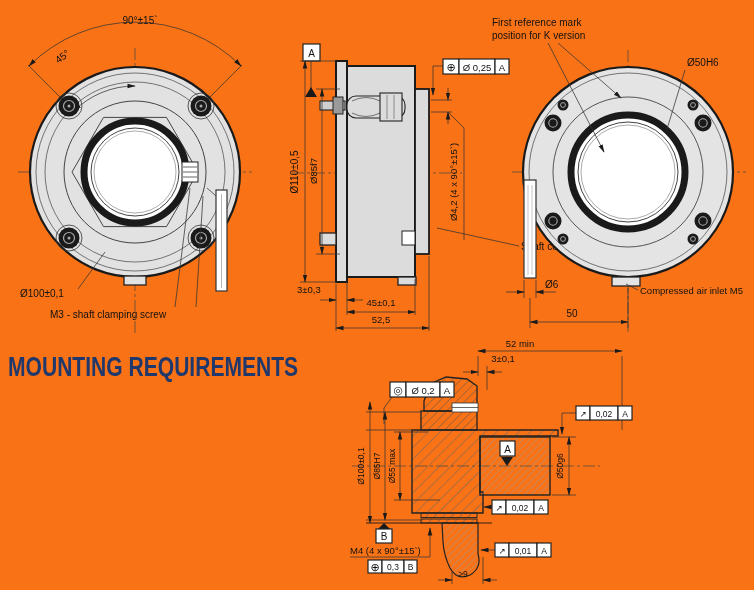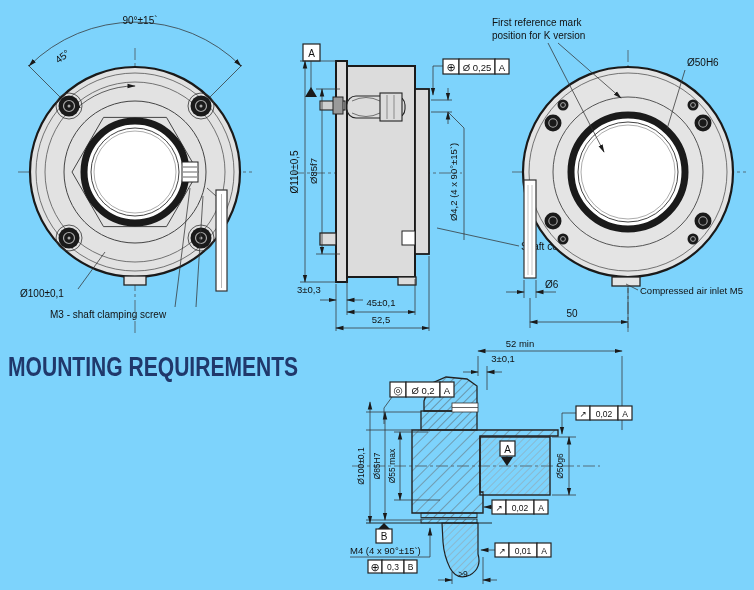--- a/index.html
+++ b/index.html
@@ -1,16 +1,16 @@
 <!DOCTYPE html>
 <html><head>
 <meta charset="utf-8">
 <style>
   html,body{margin:0;padding:0;background:#fff;}
-  #stage{position:relative;width:754px;height:590px;background:#7dd3fc;overflow:hidden;
+  #stage{position:relative;width:754px;height:590px;background:#f97316;overflow:hidden;
          font-family:"Liberation Sans",sans-serif;}
   #drawing{position:absolute;left:0;top:0;}
   svg text{font-family:"Liberation Sans",sans-serif;fill:#111;}
   .lbl{font-size:10px;}
   .sm{font-size:8.5px;}
   .md{font-size:9.5px;}
   .sym{font-size:11px;}
   .cl{stroke:#444;stroke-width:0.7;stroke-dasharray:12 3 3 3;fill:none;}
   .dim{stroke:#333;stroke-width:0.75;fill:none;}
   .edge{stroke:#1a1a1a;fill:none;}

